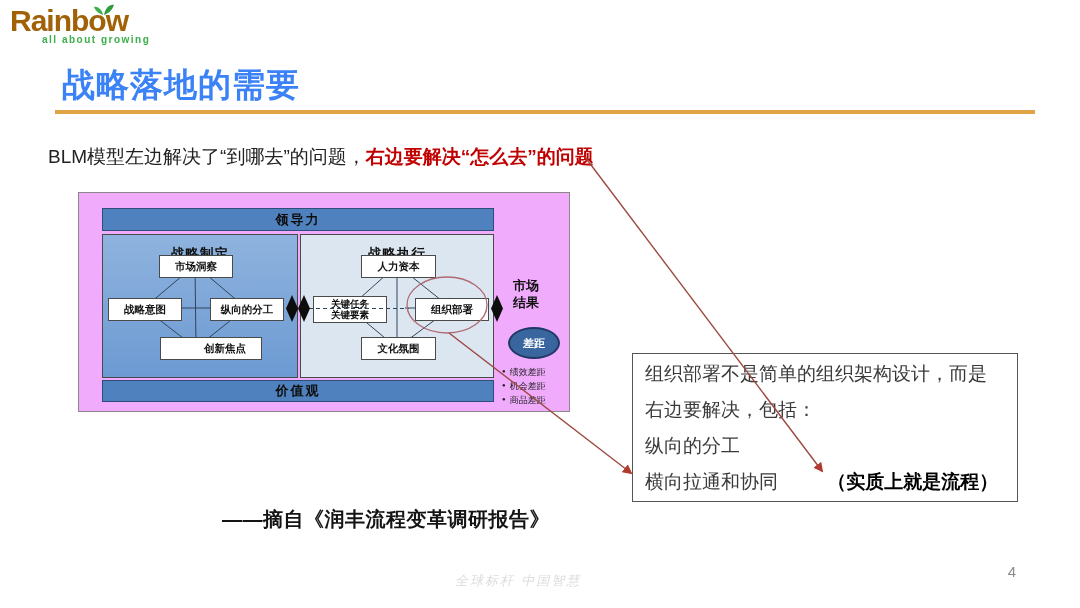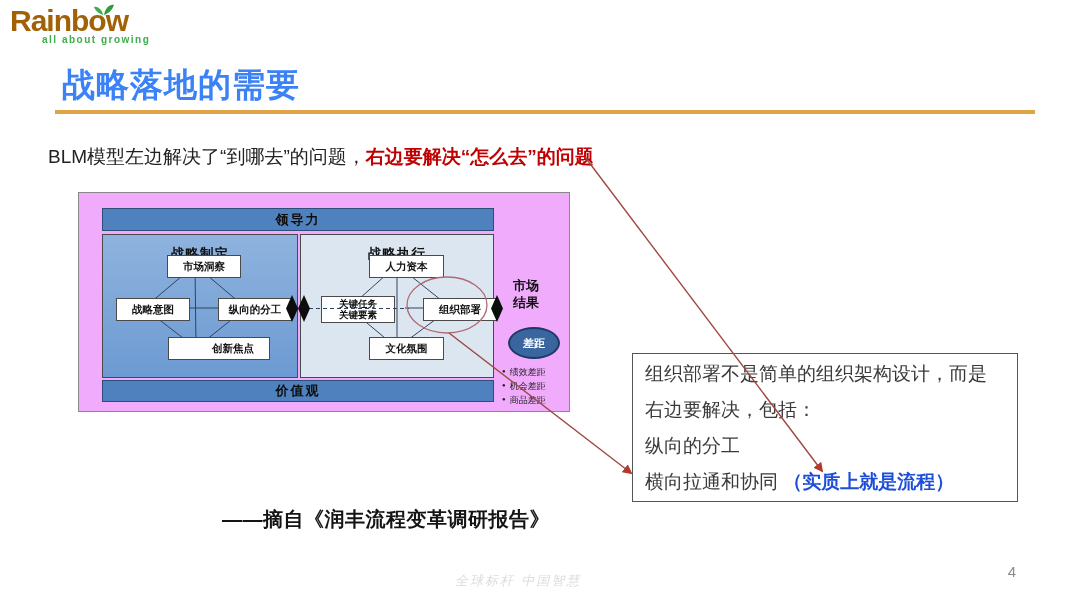--- a/index.html
+++ b/index.html
@@ -25,32 +25,32 @@
   .intro .red{color:#C00000;font-weight:bold;}
 
   
   .diagram{position:absolute;left:78px;top:192px;width:490px;height:218px;border:1.5px solid #8a8a8a;background:#f0abfc;font-family:Liberation Serif, serif;}
   .bar{position:absolute;background:#4E81BD;border:1px solid #2E4E79;color:#0d0d0d;font-weight:bold;font-size:13px;display:flex;align-items:center;justify-content:center;letter-spacing:2px;z-index:1;}
   .panel{position:absolute;border:1px solid #4a4a4a;z-index:1;}
   .panel.left{background:linear-gradient(#8FB3DE,#6C9AD2);}
   .panel.right{background:#DCE6F1;}
   .panel .ptitle{text-align:center;font-size:13.5px;font-weight:bold;color:#111;margin-top:10px;letter-spacing:1px;}
   svg.connectors{position:absolute;left:0;top:0;z-index:2;pointer-events:none;}
-  .node{position:absolute;background:#fff;border:1px solid #4a4a4a;display:flex;align-items:center;justify-content:center;font-size:10.5px;font-weight:bold;color:#111;z-index:3;text-align:center;line-height:11px;margin-left:8px;}
+  .node{position:absolute;background:#fff;border:1px solid #4a4a4a;display:flex;align-items:center;justify-content:center;font-size:10.5px;font-weight:bold;color:#111;z-index:3;text-align:center;line-height:11px;}
   svg.topdash{position:absolute;left:0;top:0;z-index:4;pointer-events:none;}
   .diamond{position:absolute;width:12px;height:27px;background:#0d0d0d;clip-path:polygon(50% 0,100% 50%,50% 100%,0 50%);z-index:4;}
   .mresult{position:absolute;left:434px;top:84px;font-size:13px;font-weight:bold;color:#111;line-height:17px;text-align:center;z-index:1;}
   .gap-ellipse{position:absolute;left:429px;top:134px;width:48px;height:28px;border-radius:50%;background:#3A66A0;border:2px solid #1F3864;color:#fff;font-size:11px;font-weight:bold;display:flex;align-items:center;justify-content:center;z-index:1;}
   .gap-bullets{position:absolute;left:423px;top:172px;font-size:9px;color:#222;line-height:13px;z-index:1;}
   .gap-bullets div::before{content:"●";font-size:6px;vertical-align:2px;margin-right:4px;}
 
   
   .note-box{position:absolute;left:632px;top:353px;width:386px;height:149px;border:1.5px solid #555;background:#fff;box-sizing:border-box;padding:2px 12px;z-index:10;}
   .note-box .nline{font-size:19px;color:#3a3a3a;line-height:36px;white-space:nowrap;}
-  .note-box .red{color:#1d4ed8;font-weight:bold;}
+  .note-box .red{color:#000000;font-weight:bold;margin-left:44px;}
 
   
   .citation{position:absolute;left:222px;top:506px;font-size:20px;font-weight:bold;color:#141414;letter-spacing:0.5px;}
   .watermark{position:absolute;left:455px;top:572px;font-size:13px;color:#dcdcdc;font-family:"DejaVu Serif",serif;font-style:italic;letter-spacing:2px;}
   .pagenum{position:absolute;right:64px;top:563px;font-size:15px;color:#8a8a8a;}
 
   
   svg.overlay{position:absolute;left:0;top:0;z-index:20;pointer-events:none;}
 </style>
 </head>

